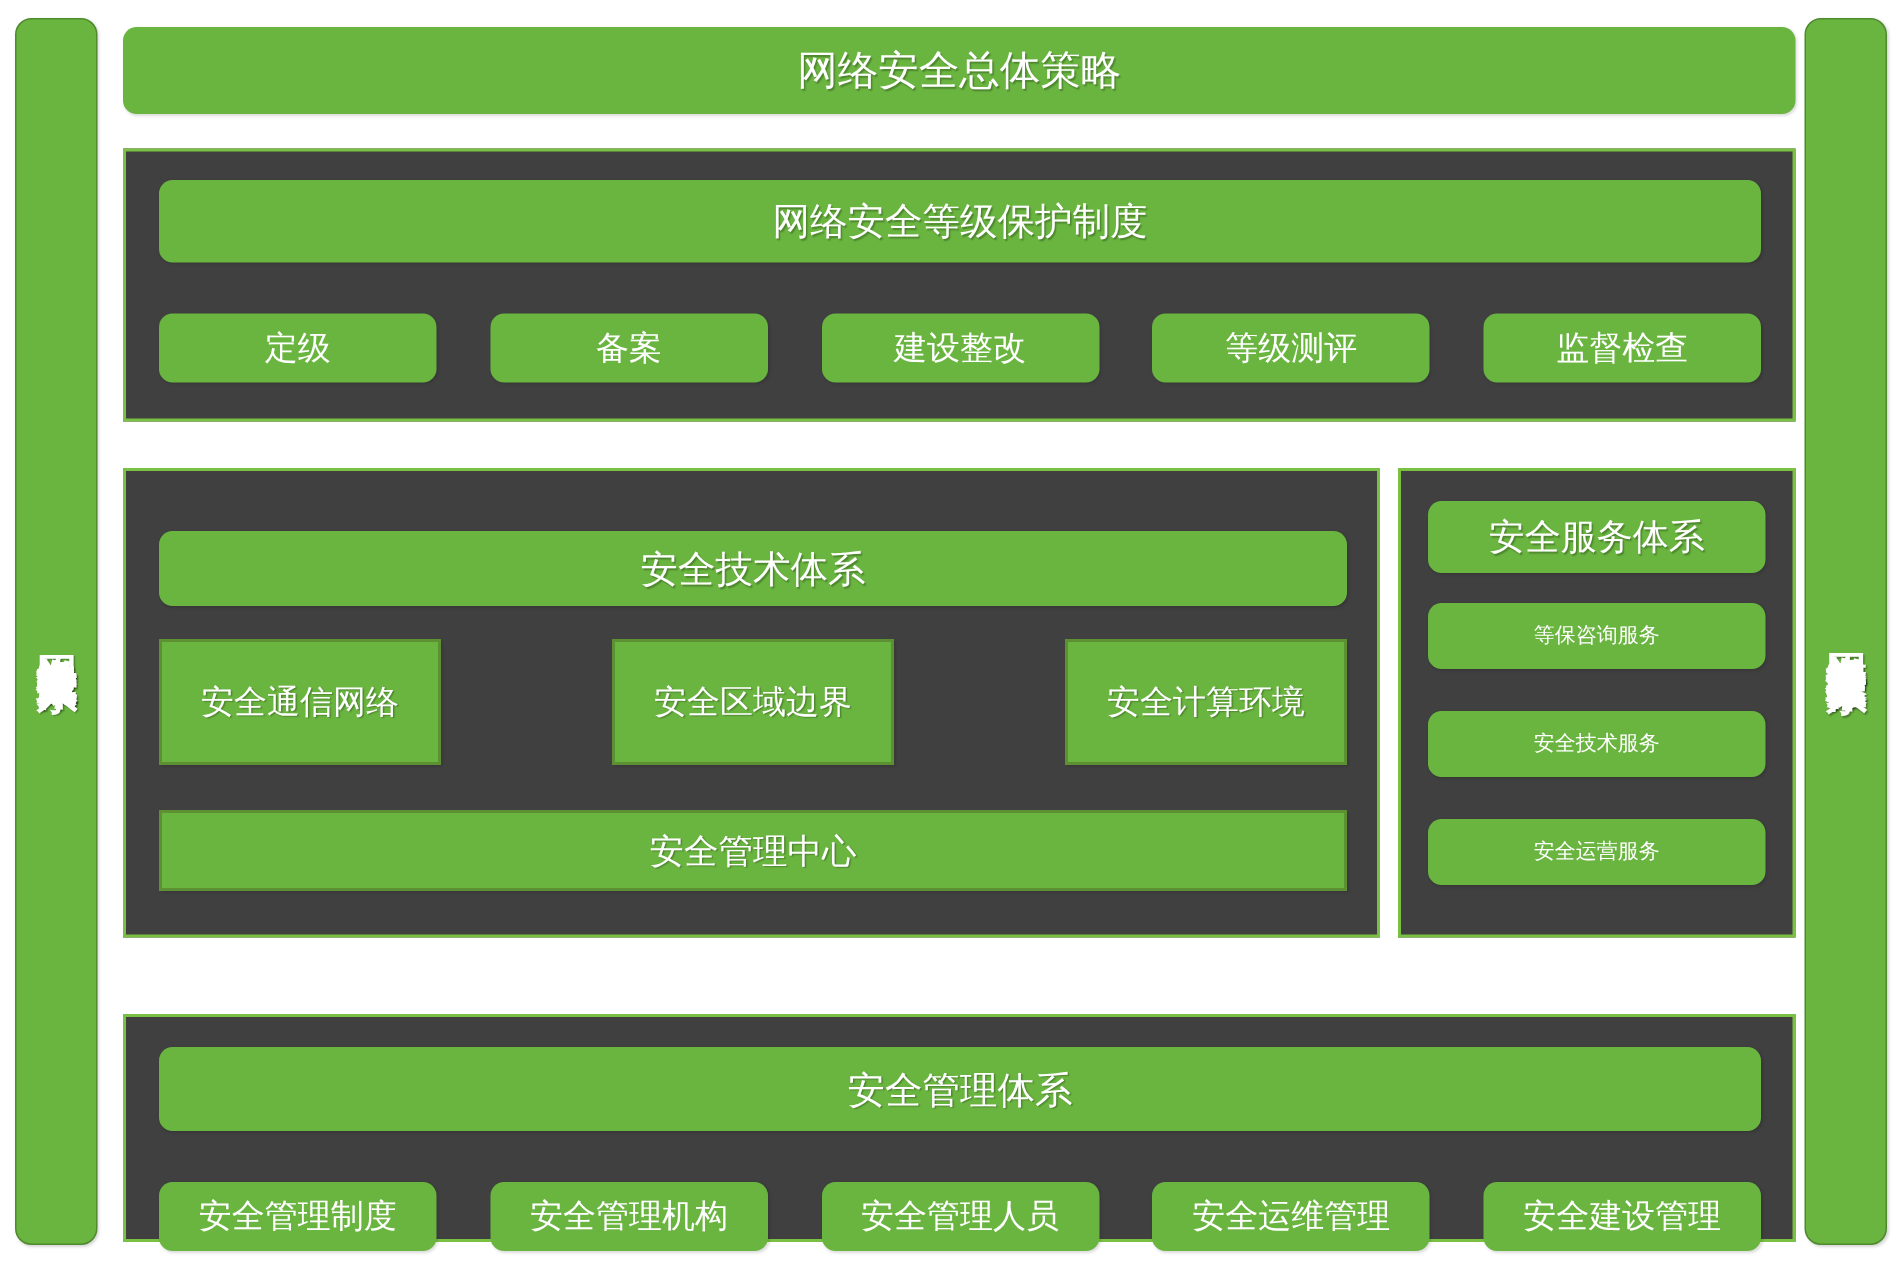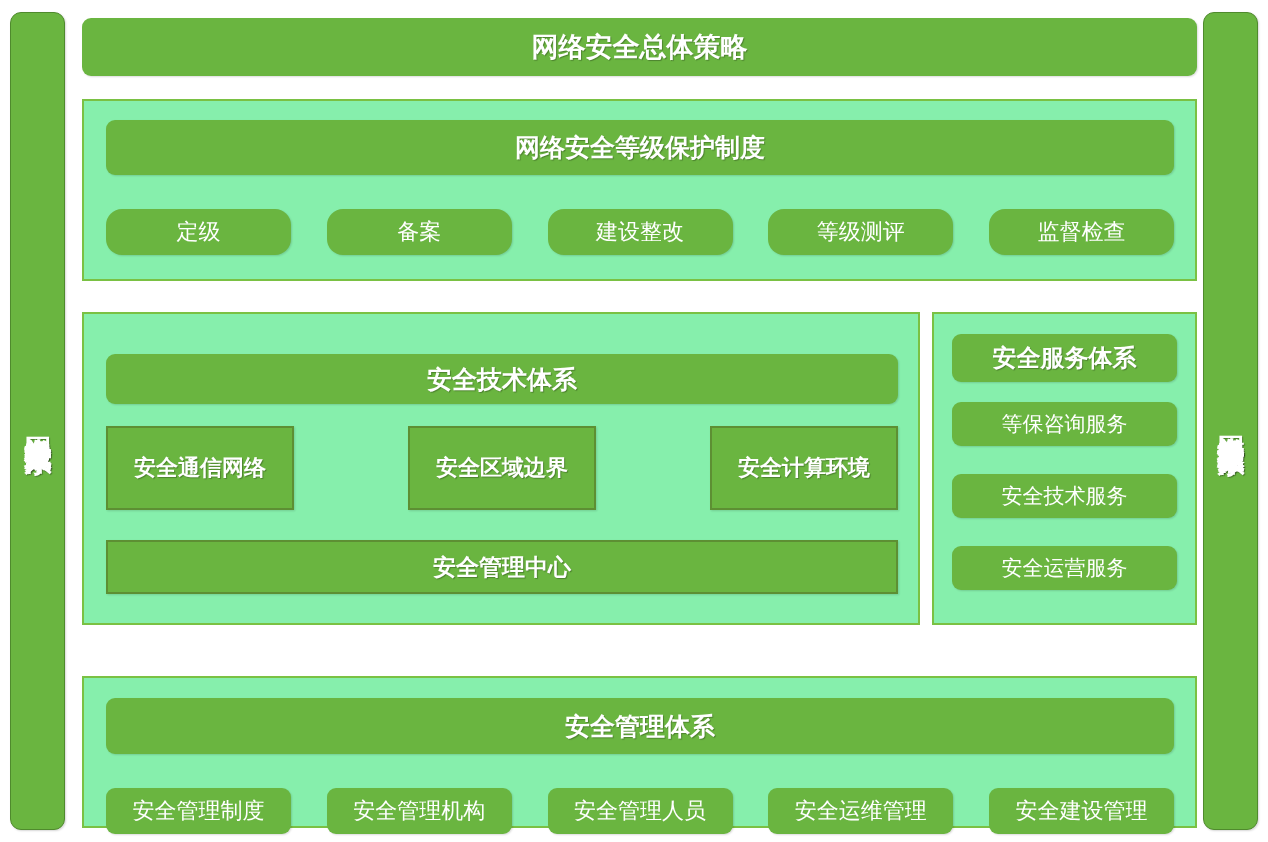--- a/index.html
+++ b/index.html
@@ -57,27 +57,27 @@
     background: #6ab540;
     color: #ffffff;
     display: flex;
     align-items: center;
     justify-content: center;
     box-sizing: border-box;
     text-align: center;
     box-shadow: 1px 1px 2px rgba(0,0,0,0.14);
   }
   .bar.rounded { border-radius: 9px; }
-  .bar.bold    { font-weight: bold; text-shadow: 1px 1px 1px rgba(0,0,0,0.28); }
+  .bar.bold    { font-weight: normal; text-shadow: 1px 1px 1px rgba(0,0,0,0.28); }
   .bar.plain   { font-weight: normal; }
 
   
   .panel {
     position: absolute;
-    background: #86efac;
+    background: #404040;
     border: 2px solid #7ac143;
     box-sizing: border-box;
   }
 
   
   .top-bar {
     position: absolute;
     left: 82px;
     top: 18px;
     width: 1115px;
@@ -106,21 +106,20 @@
     top: 108px;
     width: 1068px;
     height: 46px;
     display: flex;
     justify-content: space-between;
   }
   .grading-row .bar {
     width: 185px;
     height: 46px;
     font-size: 22px;
-    border-radius: 16px;
   }
 
   
   .panel-tech {
     left: 82px;
     top: 312px;
     width: 838px;
     height: 313px;
   }
   .tech-title {
@@ -172,21 +171,21 @@
     top: 20px;
     width: 225px;
     height: 48px;
     font-size: 24px;
   }
   .service-item {
     position: absolute;
     left: 18px;
     width: 225px;
     height: 44px;
-    font-size: 21px;
+    font-size: 14px;
   }
   .service-item-0 { top: 88px; }
   .service-item-1 { top: 160px; }
   .service-item-2 { top: 232px; }
 
   
   .panel-mgmt {
     left: 82px;
     top: 652px;
     width: 1115px;

